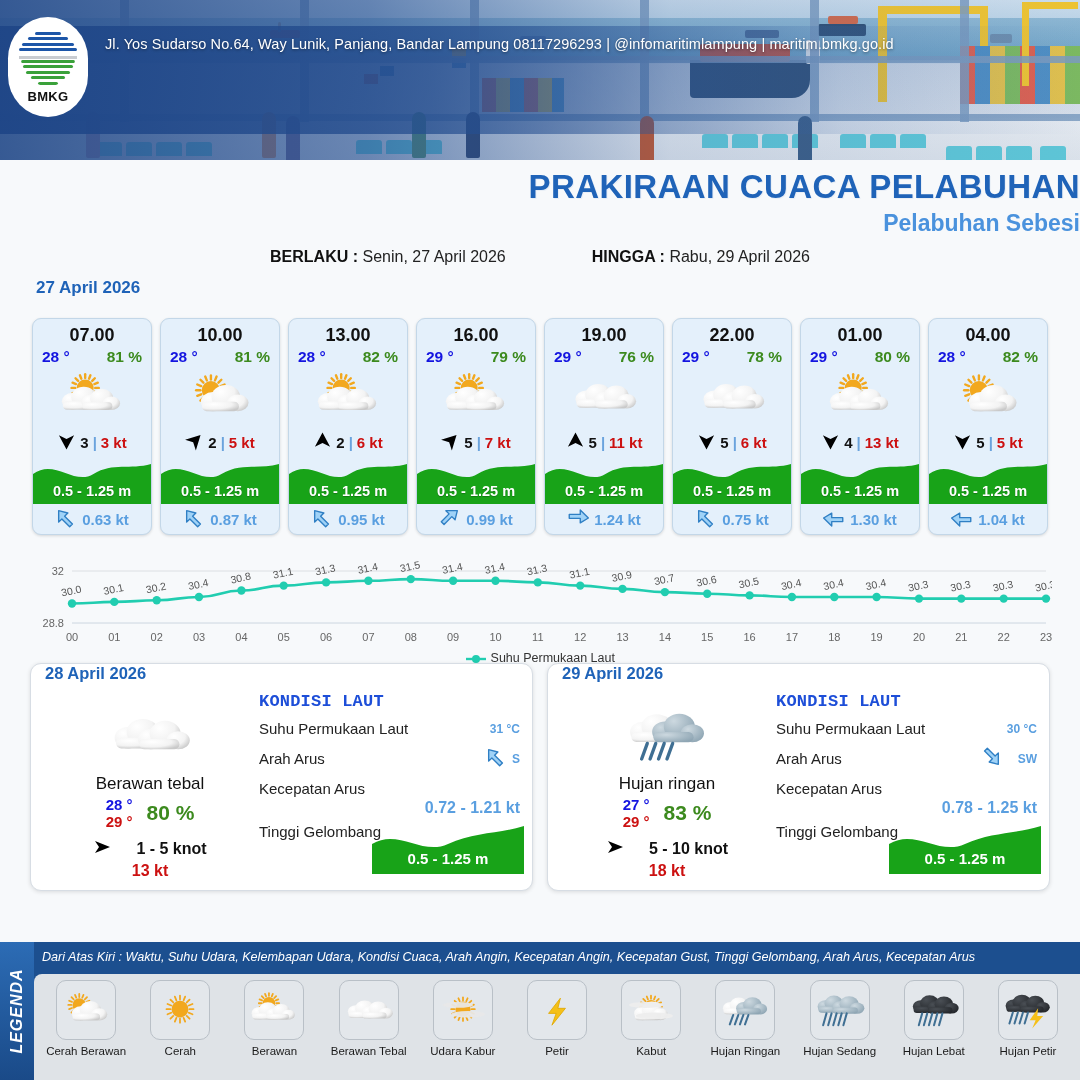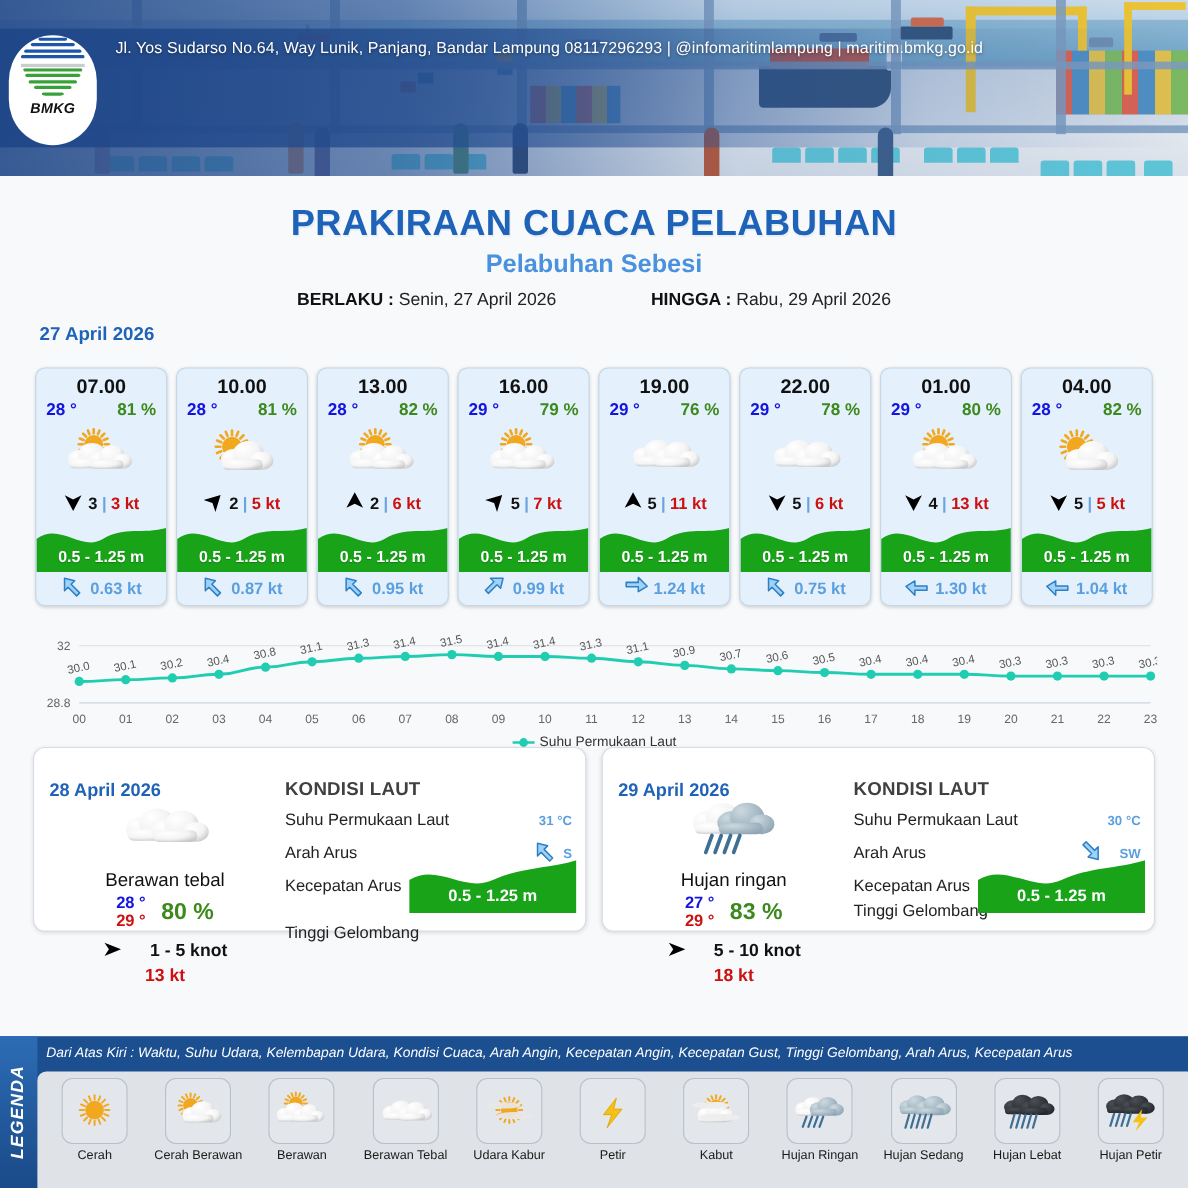--- a/index.html
+++ b/index.html
@@ -17,36 +17,36 @@
   .mullion { position:absolute; top:0; width:9px; height:122px; background:#7d9cc0; opacity:.85; }
   .mullion.h { width:1080px; height:7px; }
   .crane { position:absolute; background:#f3c62e; }
   .stack { position:absolute; width:14px; height:10px; }
   .ship { position:absolute; border-radius:2px; }
   .seat { position:absolute; width:26px; height:14px; background:#5ec8d8; border-radius:3px 3px 0 0; }
   .person { position:absolute; width:14px; height:46px; border-radius:7px 7px 2px 2px; }
   .hdr-overlay { position:absolute; inset:0; background:linear-gradient(90deg,rgba(40,78,140,.92) 0%,rgba(44,84,148,.66) 34%,rgba(60,100,160,.16) 62%,rgba(80,120,175,.04) 100%); }
   .hdr-band { position:absolute; left:0; top:26px; width:1080px; height:108px;
               background:linear-gradient(90deg,rgba(31,70,135,.95) 0%,rgba(37,78,143,.74) 40%,rgba(60,105,168,.15) 78%,rgba(70,115,175,0) 100%); }
-  .logo-wrap { position:absolute; left:8px; top:32px; width:80px; height:100px; background:#fff;
-               border-radius:50px/52px; display:flex; flex-direction:column; align-items:center; z-index:5;font-style:italic;}
+  .logo-wrap { position:absolute; left:8px; top:17px; width:80px; height:100px; background:#fff;
+               border-radius:50px/52px; display:flex; flex-direction:column; align-items:center; justify-content:center; z-index:5;}
   .logo-mark { width:58px; height:58px; position:relative; }
   .logo-blue { position:absolute; left:0; top:2px; width:58px; height:24px; overflow:hidden; }
   .logo-blue i { display:block; height:3px; background:#1d56a8; margin-bottom:2.4px; border-radius:2px; }
   .logo-green { position:absolute; left:2px; top:30px; width:54px; height:26px; overflow:hidden; border-radius:0 0 26px 26px; }
   .logo-green i { display:block; height:3px; background:#3aa13a; margin-bottom:2.4px; border-radius:2px; }
   .logo-sep { position:absolute; left:0; top:26px; width:58px; height:3px; background:#c9ccd1; }
   .logo-text { font-size:13px; font-weight:bold; color:#111; letter-spacing:.3px; margin-top:1px; }
   .hdr-text { position:absolute; left:105px; top:30px; z-index:6; color:#fff; text-shadow:0 1px 3px rgba(0,0,0,.45); }
   .hdr-l1 { font-size:16.5px; font-weight:bold; letter-spacing:.55px; }
   .hdr-l2 { font-size:27px; font-weight:bold; letter-spacing:.1px; margin-top:4px; }
   .hdr-l3 { font-size:14.5px; margin-top:6px; letter-spacing:.1px; }
 
   
-  .title-block { text-align:center; margin-top:24px; }
+  .title-block { text-align:right; margin-top:8px; }
   .title-main { font-size:33px; font-weight:bold; color:#1f63b8; letter-spacing:.4px;
                 text-shadow:1px 1px 0 #e8eef6; font-stretch:condensed; }
   .title-sub { font-size:23px; font-weight:bold; color:#4a92dd; margin-top:4px; }
   .valid-row { margin-top:11px; display:flex; justify-content:center; gap:86px; font-size:16px; }
   .valid-row b { color:#111; }
   .valid-row span { color:#222; }
 
   
   .date-label { margin:12px 0 4px 36px; font-size:17px; font-weight:bold; color:#1f63b8; }
 
@@ -74,34 +74,34 @@
 
   
   .chart { margin:10px 28px 0 28px; height:110px; position:relative; }
   .chart svg { display:block; }
   .chart-legend { text-align:center; font-size:12.5px; color:#333; margin-top:2px; }
   .chart-legend .dot { display:inline-block; width:22px; vertical-align:middle; }
 
   
   .panels { display:flex; gap:14px; padding:8px 30px 0 30px; }
   .panel { flex:1; background:#fff; border:1px solid #d7dde4; border-radius:11px;
-           box-shadow:0 1px 4px rgba(0,0,0,.12); height:168px; position:relative; padding:30px 14px; }
+           box-shadow:0 1px 4px rgba(0,0,0,.12); height:228px; position:relative; padding:0 14px; }
   .p-date { font-size:16.5px; font-weight:bold; color:#1f63b8; }
   .p-left { position:absolute; left:14px; top:40px; width:210px; text-align:center; }
   .p-ico { height:62px; display:flex; align-items:center; justify-content:center; }
   .p-cond { font-size:17px; color:#111; margin-top:8px; }
   .p-temps { display:flex; align-items:center; justify-content:center; gap:14px; margin-top:2px; }
   .p-tcol { text-align:left; font-size:15px; font-weight:bold; line-height:1.15; }
   .p-tmin { color:#1414e0; } .p-tmax { color:#cc1111; }
   .p-hum { font-size:21px; font-weight:bold; color:#3c8a1e; }
   .p-knot { display:flex; align-items:center; justify-content:center; gap:23px; margin-top:8px;
             font-size:16px; font-weight:bold; color:#111; }
   .p-gust { font-size:16px; font-weight:bold; color:#cc1111; margin-top:3px; }
   .p-right { position:absolute; left:228px; top:28px; right:12px; }
-  .p-title { font-size:17px; font-weight:bold; color:#404040; letter-spacing:.2px; }
+  .p-title { font-size:17px; font-weight:bold; color:#1d4ed8; letter-spacing:.2px;font-family:Liberation Mono, monospace; }
   .p-row { display:flex; justify-content:space-between; align-items:center; margin-top:9px; font-size:15px; color:#222; }
   .p-val { color:#5a9fe0; font-weight:bold; font-size:12px; }
   .p-val2 { color:#5a9fe0; font-weight:bold; font-size:16px; text-align:right; }
   .p-wave { position:absolute; right:8px; bottom:16px; width:152px; height:52px; }
   .p-wave svg { position:absolute; inset:0; width:152px; height:52px; }
   .p-wave span { position:absolute; left:0; right:0; bottom:7px; text-align:center; color:#fff; font-size:15px; font-weight:bold; }
 
   
   .legend { position:absolute; left:0; bottom:0; width:1080px; height:138px; background:#1c4f8f; }
   .leg-tab { position:absolute; left:0; top:0; width:34px; height:138px;
@@ -1053,38 +1053,88 @@
           <span>Arah Arus</span>
           <span class="p-val" style="display:flex;align-items:center;gap:16px">
             <span><svg width="22" height="22" viewBox="0 0 24 24" style="transform:rotate(180deg)">
                 <path d="M4 4 L14 6.5 L10.5 10 L19 18.5 L16 21.5 L7.5 13 L4 16.5 Z" fill="#9fd2f7" stroke="#2f7fc4" stroke-width="1.5" stroke-linejoin="round"></path>
               </svg></span>
             <span>SW</span>
           </span>
         </div>
         <div>
           <div style="font-size:15px;color:#222;margin-top:9px">Kecepatan Arus</div>
+          <div class="p-val2" style="margin-top:2px">0.78 -  1.25 kt</div>
         </div>
         <div style="font-size:15px;color:#222;margin-top:6px">Tinggi Gelombang</div>
       </div>
       <div class="p-wave">
         <svg viewBox="0 0 152 52" preserveAspectRatio="none">
           <path d="M0 22 C 26 6, 50 34, 76 22 C 102 10, 126 12, 152 4 L152 52 L0 52 Z" fill="#18a318"></path>
         </svg>
         <span>0.5 - 1.25 m</span>
       </div>
     </div>
   </div>
 
 <div class="legend">
   <div class="leg-tab">
     <span>LEGENDA</span>
   </div>
   <div class="leg-note">Dari Atas Kiri : Waktu, Suhu Udara, Kelembapan Udara, Kondisi Cuaca, Arah Angin, Kecepatan Angin, Kecepatan Gust, Tinggi Gelombang, Arah Arus, Kecepatan Arus</div>
   <div class="leg-body" id="legBody">
+      <div class="leg-item">
+        <div class="leg-box">
+          <svg width="54" height="42" viewBox="0 0 64 44">
+            <defs>
+              <radialGradient id="cgw" cx="32%" cy="28%" r="78%">
+                <stop offset="0%" stop-color="#ffffff"></stop>
+                <stop offset="62%" stop-color="#f3f3f3"></stop>
+                <stop offset="100%" stop-color="#c9c9c9"></stop>
+              </radialGradient>
+              <radialGradient id="cgd" cx="32%" cy="28%" r="78%">
+                <stop offset="0%" stop-color="#cdd9e0"></stop>
+                <stop offset="100%" stop-color="#8fa6b4"></stop>
+              </radialGradient>
+              <radialGradient id="cgk" cx="32%" cy="28%" r="78%">
+                <stop offset="0%" stop-color="#4a4f55"></stop>
+                <stop offset="100%" stop-color="#23262a"></stop>
+              </radialGradient>
+            </defs>
+            <g>
+              <circle cx="24" cy="16" r="8" fill="#f2a81e"></circle>
+              <g stroke="#f2a81e" stroke-width="2.1" stroke-linecap="round">
+                <line x1="33.3" y1="16.0" x2="37.0" y2="16.0"></line>
+                <line x1="32.6" y1="19.6" x2="36.0" y2="21.0"></line>
+                <line x1="30.6" y1="22.6" x2="33.2" y2="25.2"></line>
+                <line x1="27.6" y1="24.6" x2="29.0" y2="28.0"></line>
+                <line x1="24.0" y1="25.3" x2="24.0" y2="29.0"></line>
+                <line x1="20.4" y1="24.6" x2="19.0" y2="28.0"></line>
+                <line x1="17.4" y1="22.6" x2="14.8" y2="25.2"></line>
+                <line x1="15.4" y1="19.6" x2="12.0" y2="21.0"></line>
+                <line x1="14.7" y1="16.0" x2="11.0" y2="16.0"></line>
+                <line x1="15.4" y1="12.4" x2="12.0" y2="11.0"></line>
+                <line x1="17.4" y1="9.4" x2="14.8" y2="6.8"></line>
+                <line x1="20.4" y1="7.4" x2="19.0" y2="4.0"></line>
+                <line x1="24.0" y1="6.7" x2="24.0" y2="3.0"></line>
+                <line x1="27.6" y1="7.4" x2="29.0" y2="4.0"></line>
+                <line x1="30.6" y1="9.4" x2="33.2" y2="6.8"></line>
+                <line x1="32.6" y1="12.4" x2="36.0" y2="11.0"></line>
+              </g>
+            </g>
+            <g transform="translate(34,24) scale(1.05)">
+              <ellipse cx="-8" cy="2" rx="10" ry="8" fill="url(#cgw)"></ellipse>
+              <ellipse cx="3" cy="-2" rx="12" ry="10" fill="url(#cgw)"></ellipse>
+              <ellipse cx="13" cy="3" rx="9" ry="7" fill="url(#cgw)"></ellipse>
+              <rect x="-17" y="2" width="31" height="8" rx="4" fill="url(#cgw)"></rect>
+            </g>
+          </svg>
+        </div>
+        <div class="leg-lbl">Cerah Berawan</div>
+      </div>
       <div class="leg-item">
         <div class="leg-box">
           <svg width="54" height="42" viewBox="0 0 64 44">
             <defs>
               <radialGradient id="cgw" cx="32%" cy="28%" r="78%">
                 <stop offset="0%" stop-color="#ffffff"></stop>
                 <stop offset="62%" stop-color="#f3f3f3"></stop>
                 <stop offset="100%" stop-color="#c9c9c9"></stop>
               </radialGradient>
               <radialGradient id="cgd" cx="32%" cy="28%" r="78%">
@@ -1133,69 +1183,20 @@
               <radialGradient id="cgd" cx="32%" cy="28%" r="78%">
                 <stop offset="0%" stop-color="#cdd9e0"></stop>
                 <stop offset="100%" stop-color="#8fa6b4"></stop>
               </radialGradient>
               <radialGradient id="cgk" cx="32%" cy="28%" r="78%">
                 <stop offset="0%" stop-color="#4a4f55"></stop>
                 <stop offset="100%" stop-color="#23262a"></stop>
               </radialGradient>
             </defs>
             <g>
-              <circle cx="24" cy="16" r="8" fill="#f2a81e"></circle>
-              <g stroke="#f2a81e" stroke-width="2.1" stroke-linecap="round">
-                <line x1="33.3" y1="16.0" x2="37.0" y2="16.0"></line>
-                <line x1="32.6" y1="19.6" x2="36.0" y2="21.0"></line>
-                <line x1="30.6" y1="22.6" x2="33.2" y2="25.2"></line>
-                <line x1="27.6" y1="24.6" x2="29.0" y2="28.0"></line>
-                <line x1="24.0" y1="25.3" x2="24.0" y2="29.0"></line>
-                <line x1="20.4" y1="24.6" x2="19.0" y2="28.0"></line>
-                <line x1="17.4" y1="22.6" x2="14.8" y2="25.2"></line>
-                <line x1="15.4" y1="19.6" x2="12.0" y2="21.0"></line>
-                <line x1="14.7" y1="16.0" x2="11.0" y2="16.0"></line>
-                <line x1="15.4" y1="12.4" x2="12.0" y2="11.0"></line>
-                <line x1="17.4" y1="9.4" x2="14.8" y2="6.8"></line>
-                <line x1="20.4" y1="7.4" x2="19.0" y2="4.0"></line>
-                <line x1="24.0" y1="6.7" x2="24.0" y2="3.0"></line>
-                <line x1="27.6" y1="7.4" x2="29.0" y2="4.0"></line>
-                <line x1="30.6" y1="9.4" x2="33.2" y2="6.8"></line>
-                <line x1="32.6" y1="12.4" x2="36.0" y2="11.0"></line>
-              </g>
-            </g>
-            <g transform="translate(34,24) scale(1.05)">
-              <ellipse cx="-8" cy="2" rx="10" ry="8" fill="url(#cgw)"></ellipse>
-              <ellipse cx="3" cy="-2" rx="12" ry="10" fill="url(#cgw)"></ellipse>
-              <ellipse cx="13" cy="3" rx="9" ry="7" fill="url(#cgw)"></ellipse>
-              <rect x="-17" y="2" width="31" height="8" rx="4" fill="url(#cgw)"></rect>
-            </g>
-          </svg>
-        </div>
-        <div class="leg-lbl">Cerah Berawan</div>
-      </div>
-      <div class="leg-item">
-        <div class="leg-box">
-          <svg width="54" height="42" viewBox="0 0 64 44">
-            <defs>
-              <radialGradient id="cgw" cx="32%" cy="28%" r="78%">
-                <stop offset="0%" stop-color="#ffffff"></stop>
-                <stop offset="62%" stop-color="#f3f3f3"></stop>
-                <stop offset="100%" stop-color="#c9c9c9"></stop>
-              </radialGradient>
-              <radialGradient id="cgd" cx="32%" cy="28%" r="78%">
-                <stop offset="0%" stop-color="#cdd9e0"></stop>
-                <stop offset="100%" stop-color="#8fa6b4"></stop>
-              </radialGradient>
-              <radialGradient id="cgk" cx="32%" cy="28%" r="78%">
-                <stop offset="0%" stop-color="#4a4f55"></stop>
-                <stop offset="100%" stop-color="#23262a"></stop>
-              </radialGradient>
-            </defs>
-            <g>
               <circle cx="26" cy="14" r="7.5" fill="#f2a81e"></circle>
               <g stroke="#f2a81e" stroke-width="2.1" stroke-linecap="round">
                 <line x1="34.8" y1="14.0" x2="38.0" y2="14.0"></line>
                 <line x1="34.1" y1="17.4" x2="37.1" y2="18.6"></line>
                 <line x1="32.2" y1="20.2" x2="34.5" y2="22.5"></line>
                 <line x1="29.4" y1="22.1" x2="30.6" y2="25.1"></line>
                 <line x1="26.0" y1="22.8" x2="26.0" y2="26.0"></line>
                 <line x1="22.6" y1="22.1" x2="21.4" y2="25.1"></line>
                 <line x1="19.8" y1="20.2" x2="17.5" y2="22.5"></line>
                 <line x1="17.9" y1="17.4" x2="14.9" y2="18.6"></line>

